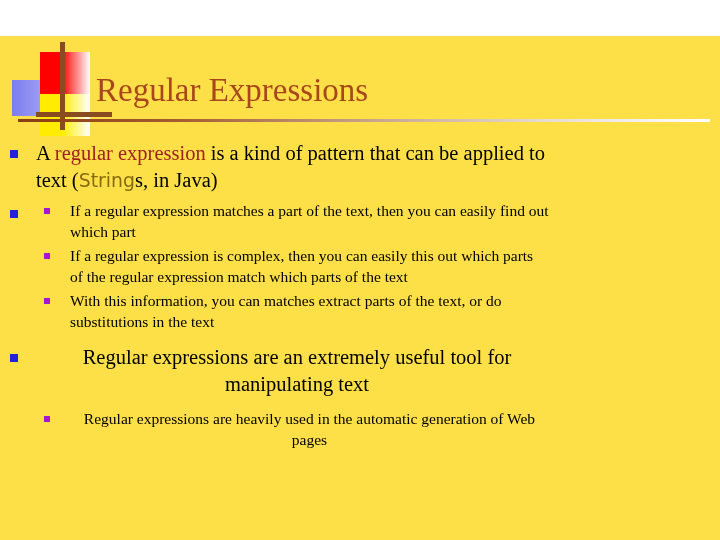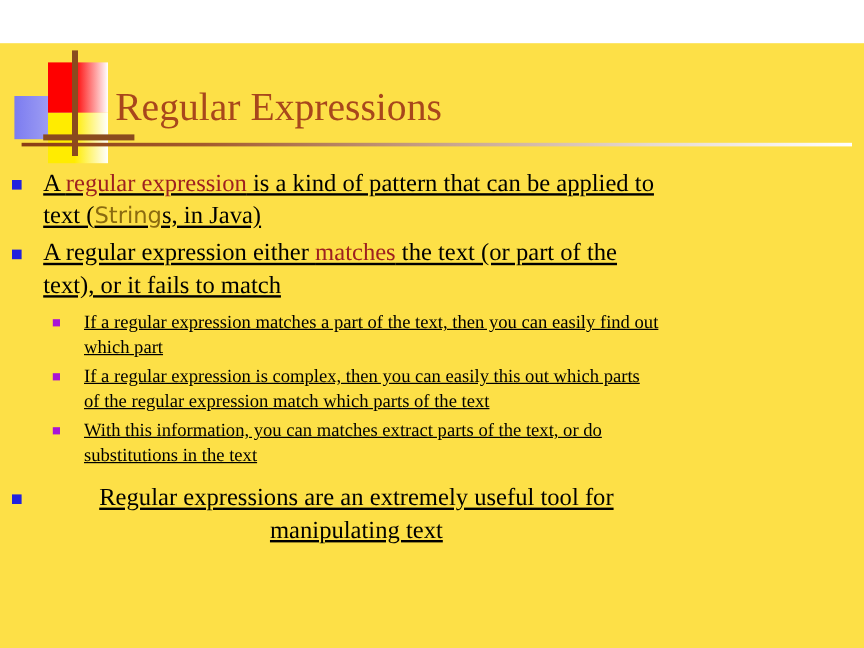--- a/index.html
+++ b/index.html
@@ -78,21 +78,20 @@
     left: 18px; top: 83px;
     width: 692px; height: 3px;
     background: linear-gradient(to right, #8b3d14 0%, #a45a2c 22%, #c9a68e 52%, #e6dad1 76%, #ffffff 100%);
   }
 
   
   .body-area {
     position: absolute;
     left: 0; top: 104px;
     width: 572px;
-    text-decoration: underline;
   }
 
   ul.lvl1 {
     list-style: none;
     margin: 0;
     padding: 0;
   }
   li.lvl1 {
     position: relative;
     padding-left: 36px;
@@ -178,21 +177,20 @@
   <div class="body-area">
     <ul class="lvl1 ind-1">
 
       <li class="lvl1">
         <span class="bullet"></span>
         <span class="txt"><span>A </span><span class="em-red">regular expression</span><span> is a kind of pattern that can be applied to text (</span><span class="em-code">String</span><span>s, in Java)</span></span>
       </li>
 
       <li class="lvl1">
         <span class="bullet"></span>
-        <span class="txt"><span>A regular expression either </span><span class="em-red">matches</span><span> the text (or part of the text), or it fails to match</span></span>
 
         <ul class="lvl2 ind-2">
           <li class="lvl2">
             <span class="bullet"></span>
             <span class="txt">If a regular expression matches a part of the text, then you can easily find out which part</span>
           </li>
           <li class="lvl2">
             <span class="bullet"></span>
             <span class="txt">If a regular expression is complex, then you can easily this out which parts of the regular expression match which parts of the text</span>
           </li>
@@ -200,20 +198,26 @@
             <span class="bullet"></span>
             <span class="txt">With this information, you can matches extract parts of the text, or do substitutions in the text</span>
           </li>
         </ul>
       </li>
 
       <li class="lvl1" style="margin-top:12px;text-align:center;">
         <span class="bullet"></span>
         <span class="txt">Regular expressions are an extremely useful tool for manipulating text</span>
 
+        <ul class="lvl2 ind-2" style="margin-top:10px;">
+          <li class="lvl2">
+            <span class="bullet"></span>
+            <span class="txt">Regular expressions are heavily used in the automatic generation of Web pages</span>
+          </li>
+        </ul>
       </li>
 
     </ul>
   </div>
 
   <div class="page-num">2</div>
 
 </div>
 
 </body></html>

